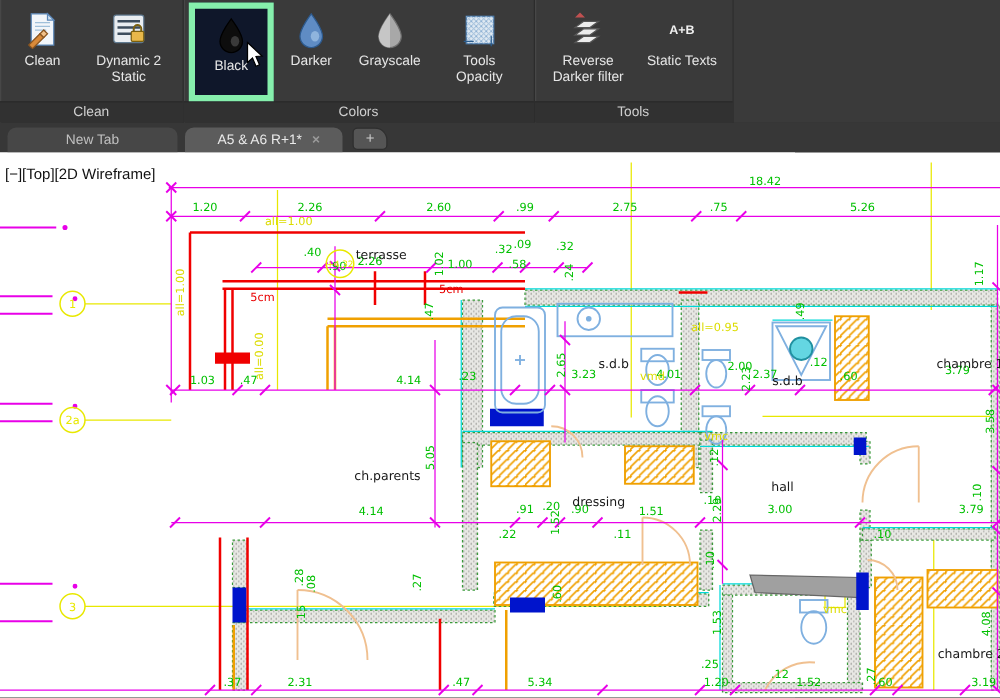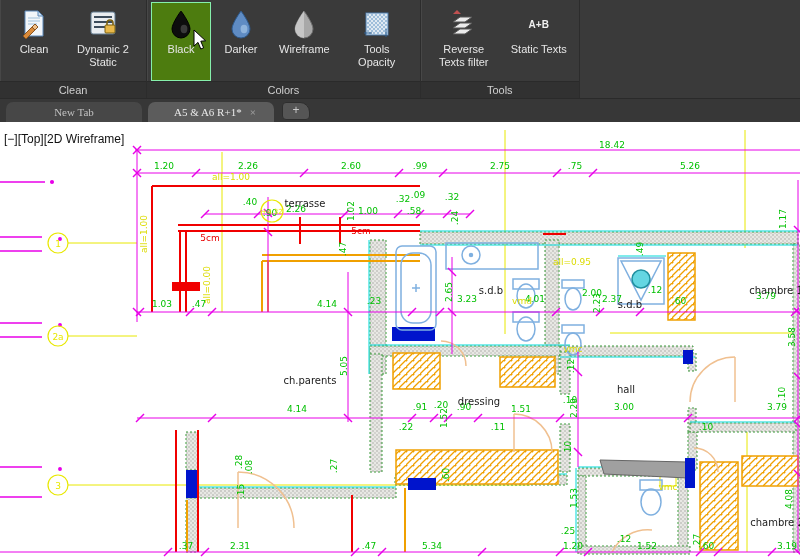--- a/index.html
+++ b/index.html
@@ -2,29 +2,29 @@
 <html><head>
 <meta charset="utf-8">
 <style>
   html,body{margin:0;padding:0;background:#2b2b2b;font-family:"Liberation Sans",sans-serif;}
   #app{position:relative;width:800px;height:558px;overflow:hidden;background:#fff;}
   
   #ribbon{position:absolute;left:0;top:0;width:800px;height:98px;background:#3a3a3a;display:flex;align-items:stretch;border-bottom:1px solid #2a2a2a;}
   .rgroup{display:flex;flex-direction:column;border-right:1px solid #2c2c2c;box-shadow:1px 0 0 #474747 inset;}
   .rbtns{flex:1;display:flex;align-items:stretch;padding:2px 4px 0 4px;}
   .rbtn{position:relative;display:flex;flex-direction:column;align-items:center;justify-content:flex-start;padding:4px 7px 0 7px;min-width:44px;border:1px solid transparent;cursor:pointer;}
-  .rbtn.active{background:#4d7c0f;border:1px solid #86efac;}
+  .rbtn.active{background:#0f172a;border:5px solid #86efac;}
   .ricon{height:34px;display:flex;align-items:center;justify-content:center;margin-bottom:2px;}
   .rtext{color:#e6e6e6;font-size:11px;text-align:center;line-height:13px;max-width:62px;white-space:pre-line;}
   .rlabel{height:16px;background:#313131;color:#cfcfcf;font-size:11px;text-align:center;line-height:16px;border-top:1px solid #2a2a2a;}
   #ribbon-spacer{flex:1;background:#3a3a3a;}
   .cursor-arrow{position:absolute;right:2px;top:26px;pointer-events:none;}
   
   #tabbar{position:absolute;left:0;top:99px;width:800px;height:23px;background:#373737;display:flex;align-items:flex-end;}
-  .tab{height:20px;display:flex;align-items:center;gap:8px;padding:0 18px;font-size:11px;color:#c0c0c0;border-radius:7px 7px 0 0;margin-left:6px;cursor:pointer;font-family:Liberation Serif, serif;}
+  .tab{height:20px;display:flex;align-items:center;gap:8px;padding:0 18px;font-size:11px;color:#c0c0c0;border-radius:7px 7px 0 0;margin-left:6px;cursor:pointer;}
   .tab.inactive{background:#474747;width:100px;justify-content:center;}
   .tab.active{background:#5c5c5c;color:#eaeaea;padding-left:26px;}
   .tab-close{color:#9a9a9a;font-size:11px;font-weight:bold;cursor:pointer;}
   .tab-add{height:16px;width:26px;margin-left:8px;margin-bottom:2px;background:#555;border:1px solid #2e2e2e;border-radius:4px 10px 4px 4px;color:#c9c9c9;font-size:12px;text-align:center;line-height:15px;cursor:pointer;}
   
   #canvas-wrap{position:absolute;left:0;top:122px;width:636px;height:436px;background:#ffffff;}
   #viewport-label{position:absolute;left:4px;top:10px;font-size:12px;color:#111;z-index:5;}
   svg text{font-family:"DejaVu Sans",sans-serif;}
 </style>
 </head>
@@ -93,21 +93,21 @@
         </div>
         <div class="rtext">Darker</div>
       </div>
       <div class="rbtn">
         <div class="ricon">
           <svg width="30" height="30" viewBox="0 0 30 30">
             <path d="M15 2 C15 2 6 14 6 20 a9 9 0 0 0 18 0 C24 14 15 2 15 2 Z" fill="#a8a8a8" stroke="#6e6e6e"></path>
             <path d="M15 2 C15 2 6 14 6 20 a9 9 0 0 0 9 9 Z" fill="#c6c6c6"></path>
           </svg>
         </div>
-        <div class="rtext">Wireframe</div>
+        <div class="rtext">Grayscale</div>
       </div>
       <div class="rbtn">
         <div class="ricon">
           <svg width="30" height="30" viewBox="0 0 30 30">
             <defs>
               <pattern id="xh" width="4" height="4" patternUnits="userSpaceOnUse">
                 <path d="M0 4 L4 0 M0 0 L4 4" stroke="#8fb2d4" stroke-width="0.8"></path>
               </pattern>
             </defs>
             <rect x="4" y="4" width="22" height="22" fill="#dfe9f2" stroke="#4a79a8"></rect>
@@ -128,21 +128,21 @@
         <div class="ricon">
           <svg width="36" height="30" viewBox="0 0 36 30">
             <path d="M7 5 l4 -4 4 4 z" fill="#c05050"></path>
             <g stroke="#555" fill="#ececec">
               <path d="M14 8 l12 0 -7 5 -12 0 z"></path>
               <path d="M14 14 l12 0 -7 5 -12 0 z"></path>
               <path d="M14 20 l12 0 -7 5 -12 0 z"></path>
             </g>
           </svg>
         </div>
-        <div class="rtext">Reverse Texts filter</div>
+        <div class="rtext">Reverse Darker filter</div>
       </div>
       <div class="rbtn">
         <div class="ricon" style="color:#f0f0f0;font-size:10px;font-weight:bold;">A+B</div>
         <div class="rtext">Static Texts</div>
       </div>
     </div>
     <div class="rlabel">Tools</div>
   </div>
 
   <div id="ribbon-spacer"></div>

